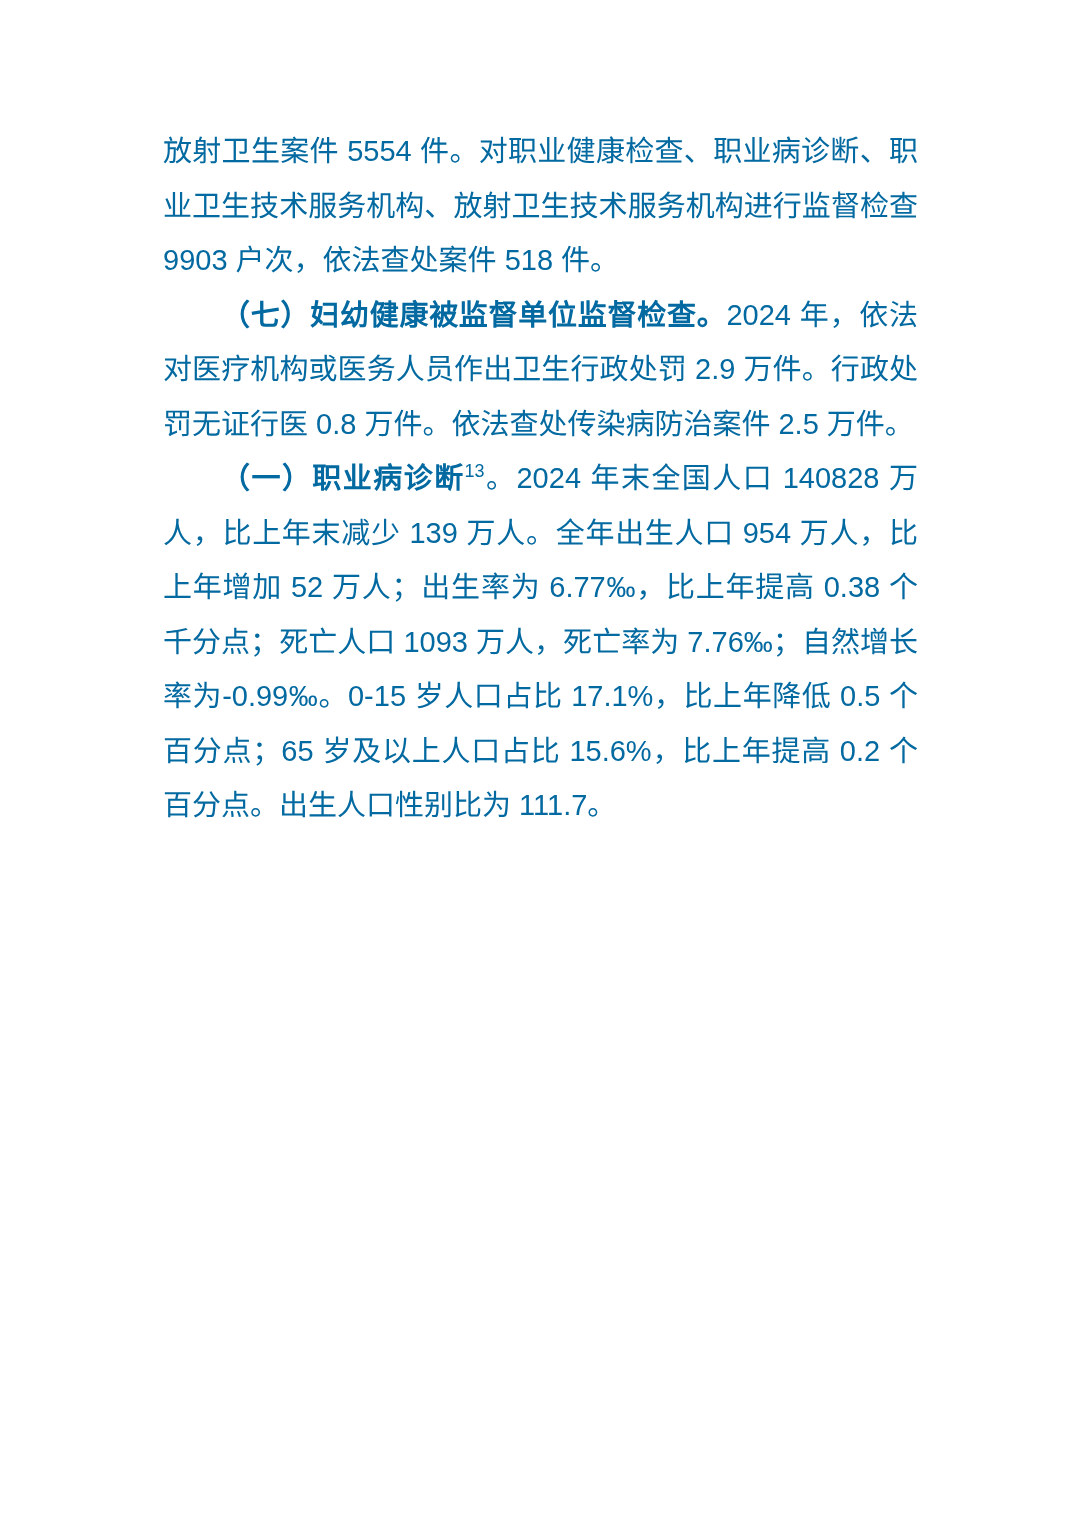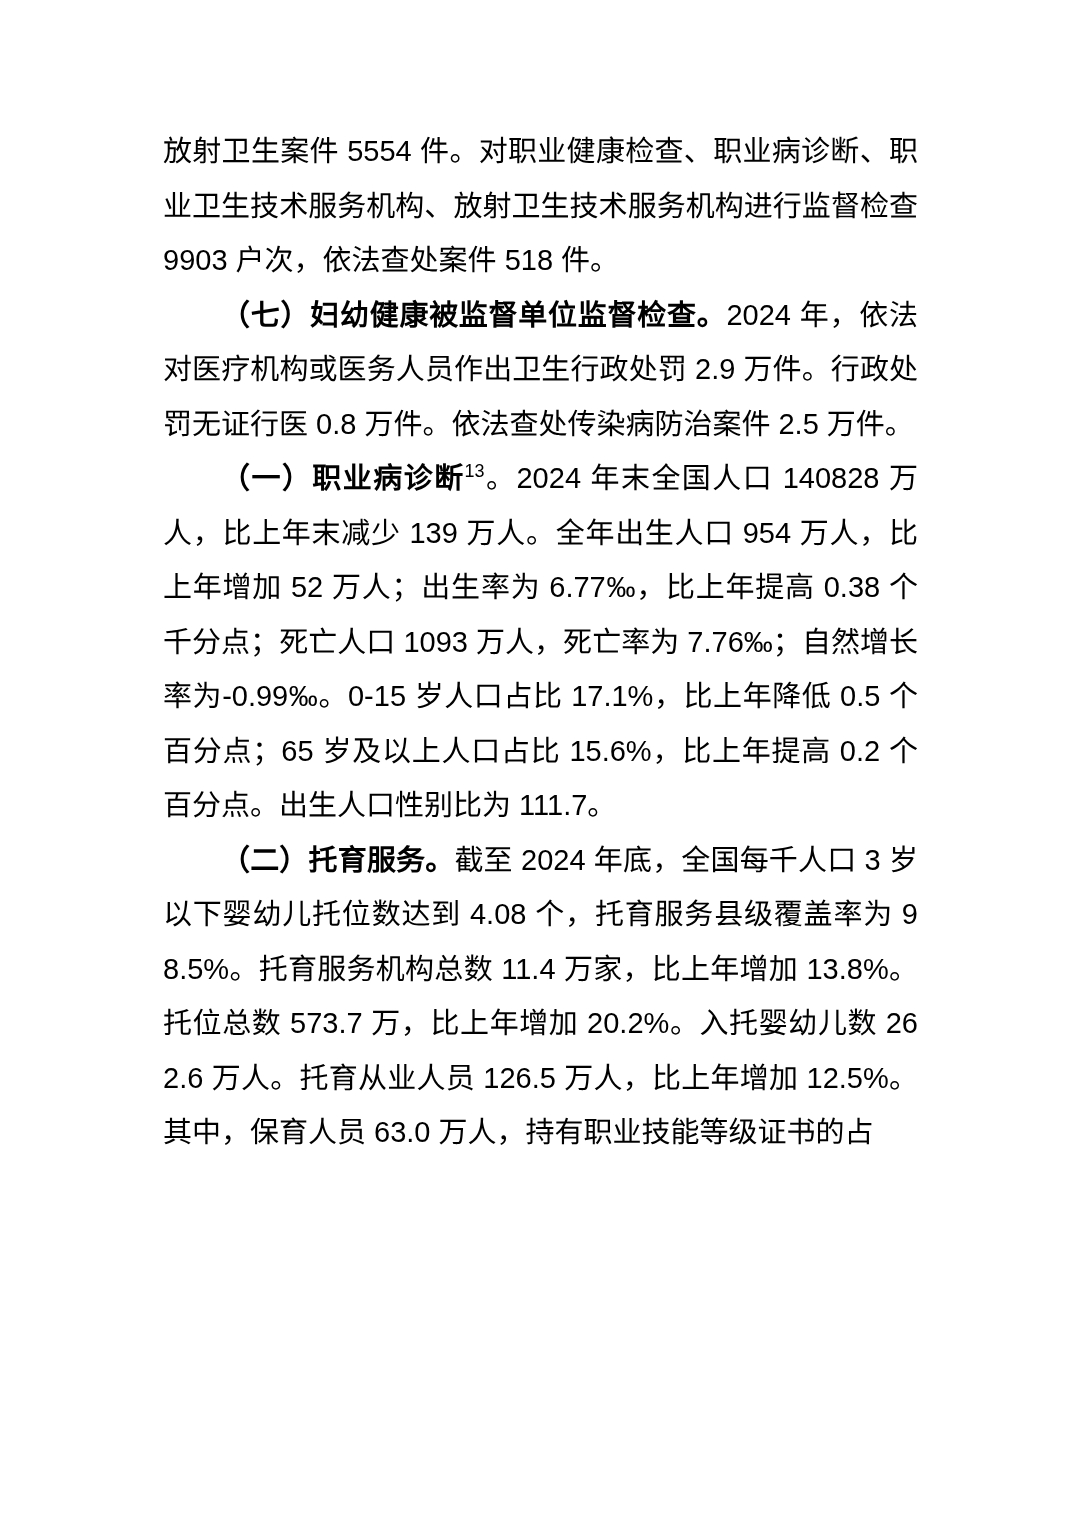--- a/index.html
+++ b/index.html
@@ -16,21 +16,21 @@
     margin: 0 auto;
   }
   .doc-body {
     position: absolute;
     left: 163px;
     top: 124px;
     width: 755px;
     font-family: "Liberation Sans", "DejaVu Sans", sans-serif;
     font-size: 29px;
     line-height: 54.5px;
-    color: #000000;
+    color: #0369a1;
     text-align: justify;
     text-justify: inter-character;
     word-break: break-all;
   }
   .doc-body p {
     margin: 0;
     padding: 0;
   }
   .doc-body p.indent {
     text-indent: 2em;
@@ -45,15 +45,14 @@
   }
 </style>
 </head>
 <body>
 
 <div class="page">
   <div class="doc-body">
       <p><span>放射卫生案件 5554 件。对职业健康检查、职业病诊断、职业卫生技术服务机构、放射卫生技术服务机构进行监督检查 9903 户次，依法查处案件 518 件。</span></p>
       <p class="indent"><span class="run-bold">（七）妇幼健康被监督单位监督检查。</span><span>2024 年，依法对医疗机构或医务人员作出卫生行政处罚 2.9 万件。行政处罚无证行医 0.8 万件。依法查处传染病防治案件 2.5 万件。</span></p>
       <p class="indent"><span class="run-bold">（一）职业病诊断</span><sup class="footnote">13</sup><span>。2024 年末全国人口 140828 万人，比上年末减少 139 万人。全年出生人口 954 万人，比上年增加 52 万人；出生率为 6.77‰，比上年提高 0.38 个千分点；死亡人口 1093 万人，死亡率为 7.76‰；自然增长率为-0.99‰。0-15 岁人口占比 17.1%，比上年降低 0.5 个百分点；65 岁及以上人口占比 15.6%，比上年提高 0.2 个百分点。出生人口性别比为 111.7。</span></p>
-      <p class="indent"><span class="run-bold">（二）托育服务。</span><span>截至 2024 年底，全国每千人口 3 岁以下婴幼儿托位数达到 4.08 个，托育服务县级覆盖率为 98.5%。托育服务机构总数 11.4 万家，比上年增加 13.8%。托位总数 573.7 万，比上年增加 20.2%。入托婴幼儿数 262.6 万人。托育从业人员 126.5 万人，比上年增加 12.5%。其中，保育人员 63.0 万人，持有职业技能等级证书的占</span></p>
     </div>
 </div>
 
 </body></html>

